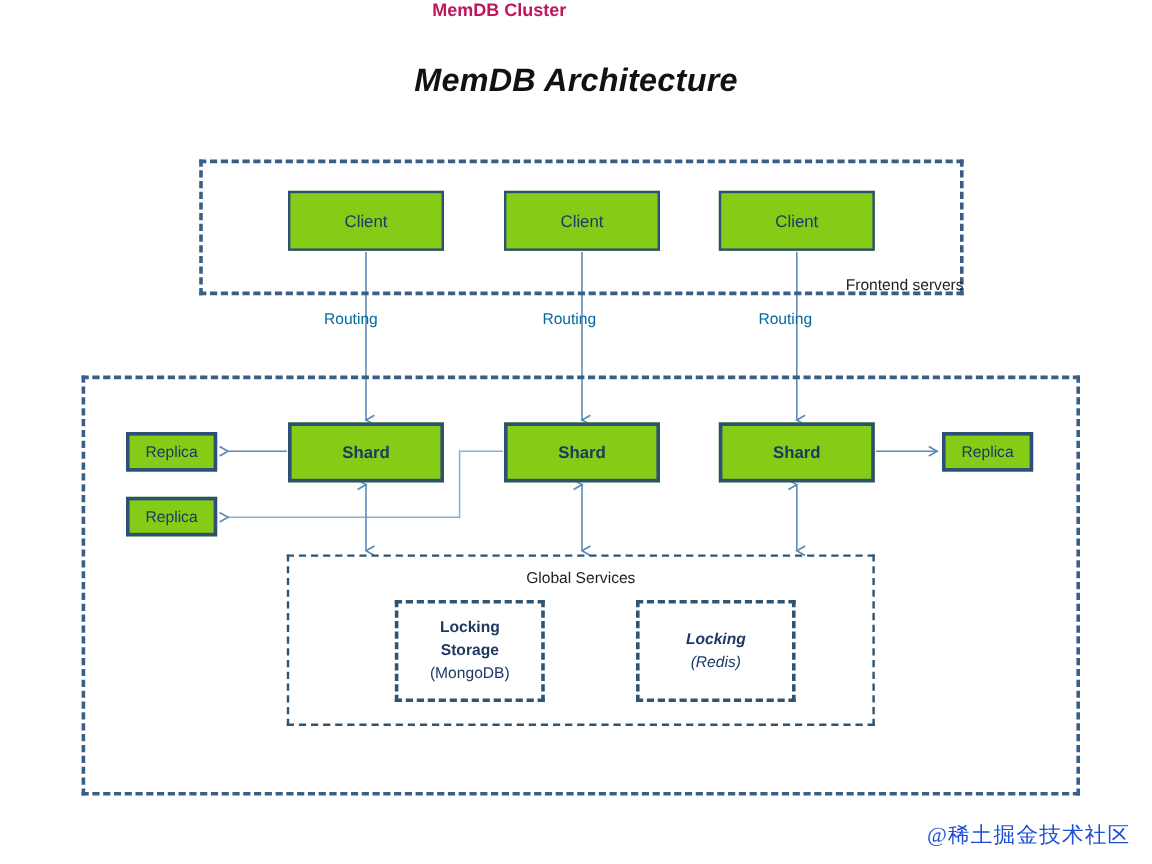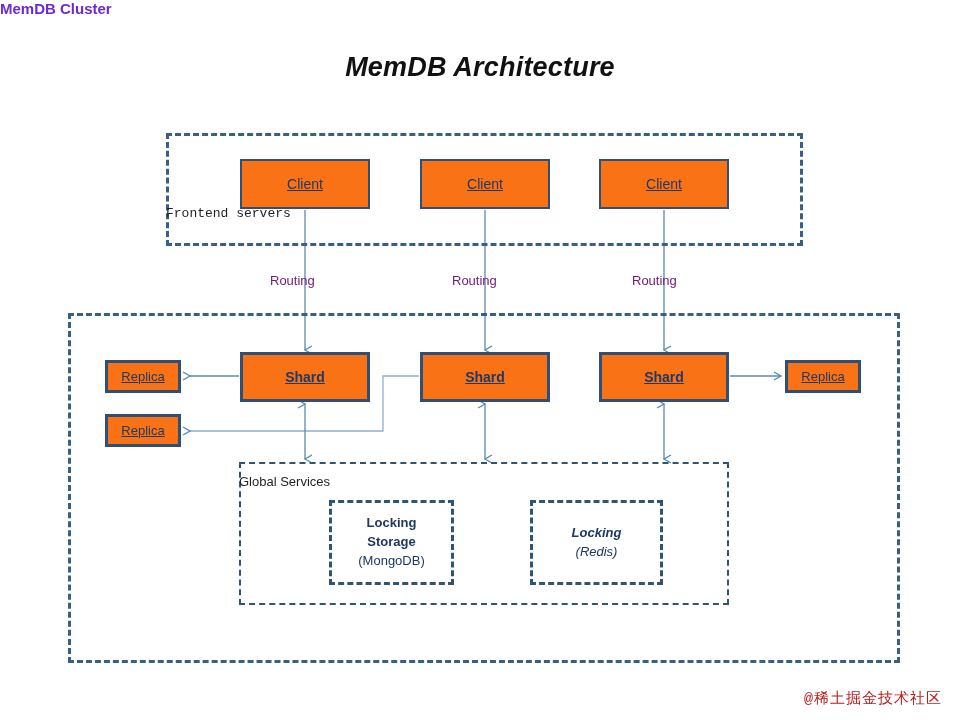--- a/index.html
+++ b/index.html
@@ -66,28 +66,27 @@
     height: 143px;
     border-width: 2px;
     border-color: #2f5573;
   }
 
   
   .node-box {
     position: absolute;
     box-sizing: border-box;
     border: 2.5px solid #2e5077;
-    background: #f97316;
+    background: #84cc16;
     display: flex;
     align-items: center;
     justify-content: center;
     font-size: 14px;
     color: #1f3864;
     text-align: center;
-    text-decoration: underline;
   }
   .node-box.bold { font-weight: bold; }
 
   .client-box {
     width: 130px;
     height: 50px;
     top: 159px;
   }
   #client-box-0 { left: 240px; }
   #client-box-1 { left: 420px; }
@@ -147,61 +146,61 @@
   
   .plain-label {
     position: absolute;
     font-size: 13px;
     color: #1f1f1f;
     white-space: nowrap;
   }
 
   #frontend-servers-label {
     left: 166px;
-    top: 206px;
+    top: 230px;
     width: 637px;
-    text-align: left;
-    font-family: Liberation Mono, monospace;
+    text-align: right;
   }
 
   #global-services-label {
     left: 239px;
     top: 474px;
     width: 490px;
+    text-align: center;
   }
 
   #cluster-label {
     left: 68px;
     top: 638px;
     width: 832px;
-    text-align: left;
+    text-align: center;
     font-size: 15px;
     font-weight: bold;
-    color: #6d28d9;
+    color: #be185d;
   }
 
   .routing-label {
     position: absolute;
-    top: 273px;
-    font-size: 13px;
-    color: #701a75;
+    top: 258px;
+    font-size: 13px;
+    color: #0369a1;
     text-align: center;
   }
   #routing-label-0 { left: 270px; }
   #routing-label-1 { left: 452px; }
   #routing-label-2 { left: 632px; }
 
   
   #watermark {
     position: absolute;
     right: 18px;
     bottom: 12px;
-    font-size: 15px;
-    color: #b91c1c;
-    font-family: Liberation Mono, monospace;
+    font-size: 18px;
+    color: #1d4ed8;
+    font-family: Liberation Serif, serif;
     letter-spacing: 1px;
   }
 </style>
 </head>
 <body>
 
 <svg id="canvas" viewBox="0 0 960 720" xmlns="http://www.w3.org/2000/svg">
   <defs>
     <marker id="arrow-down" markerWidth="10" markerHeight="10" refX="5" refY="8" orient="auto" markerUnits="userSpaceOnUse">
       <path d="M1,1 L5,8 L9,1" fill="none" stroke="#5b89b5" stroke-width="1.4"></path>

